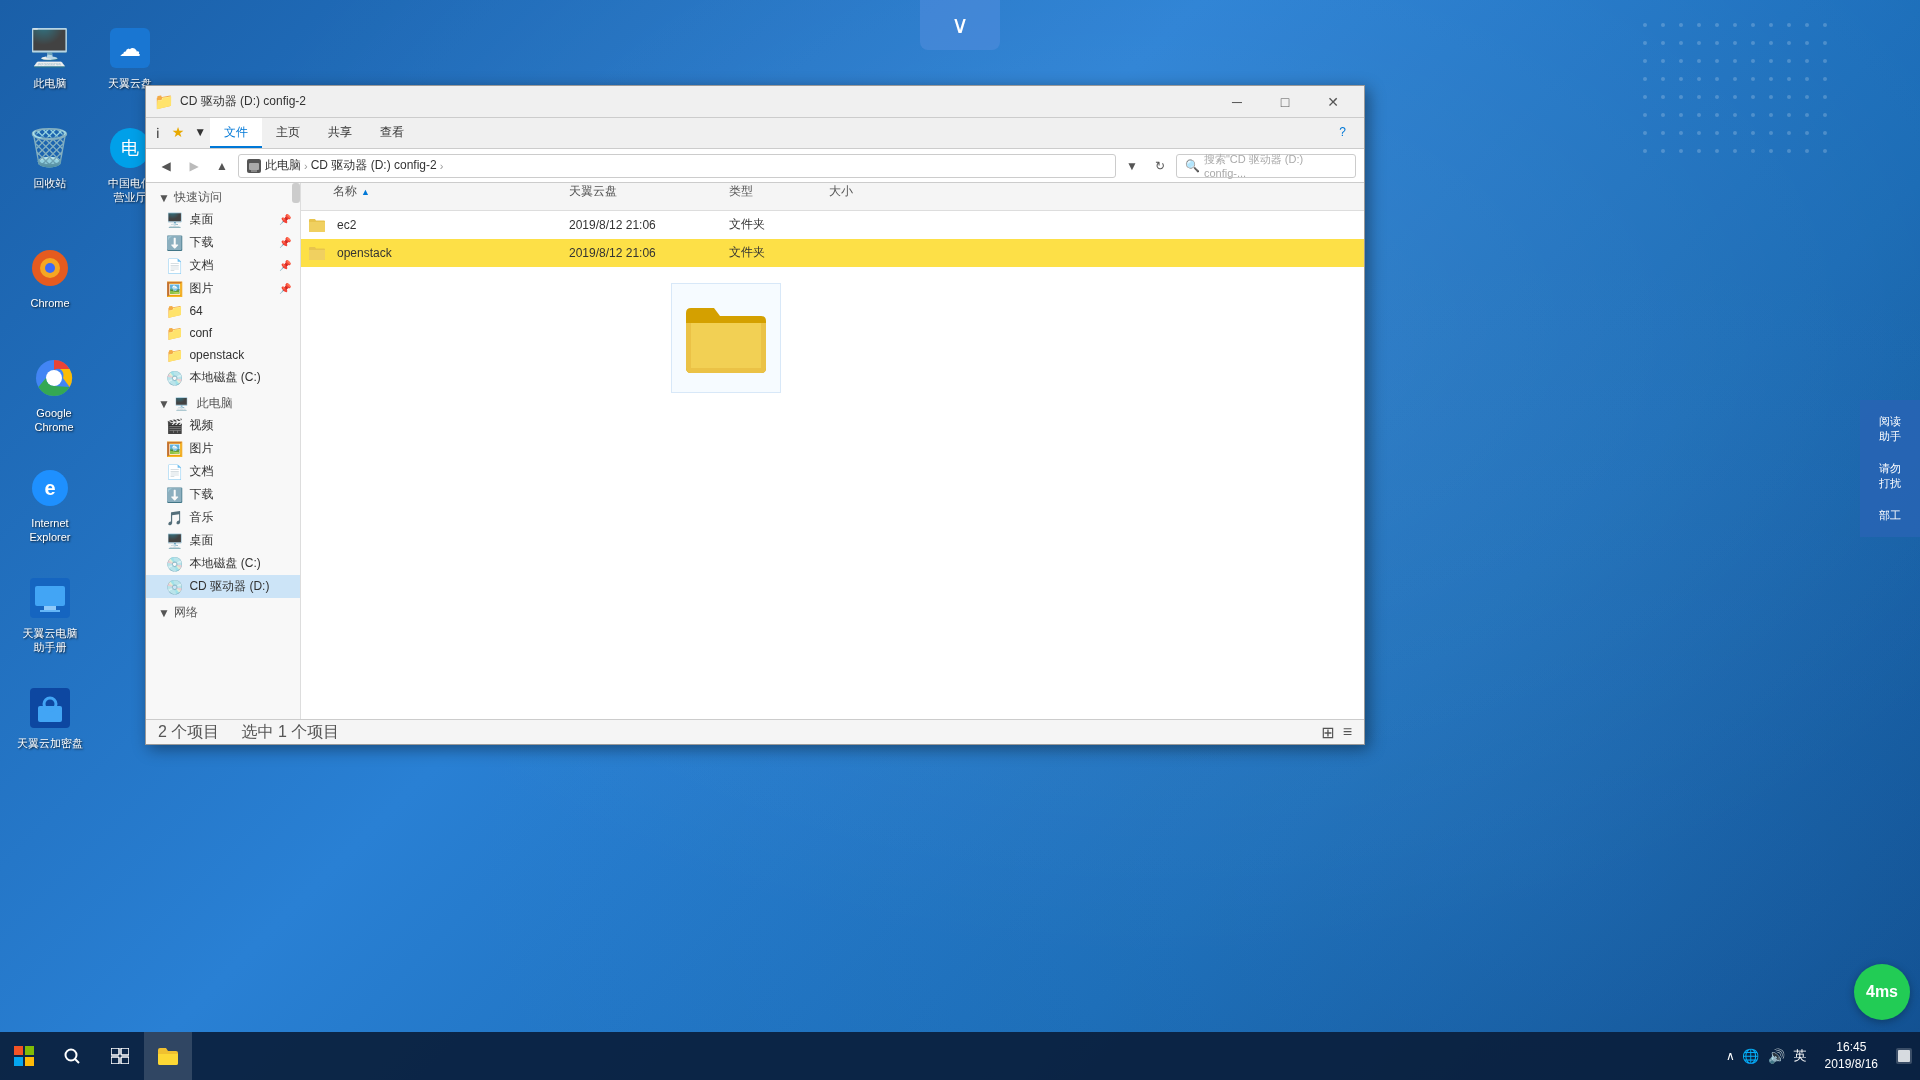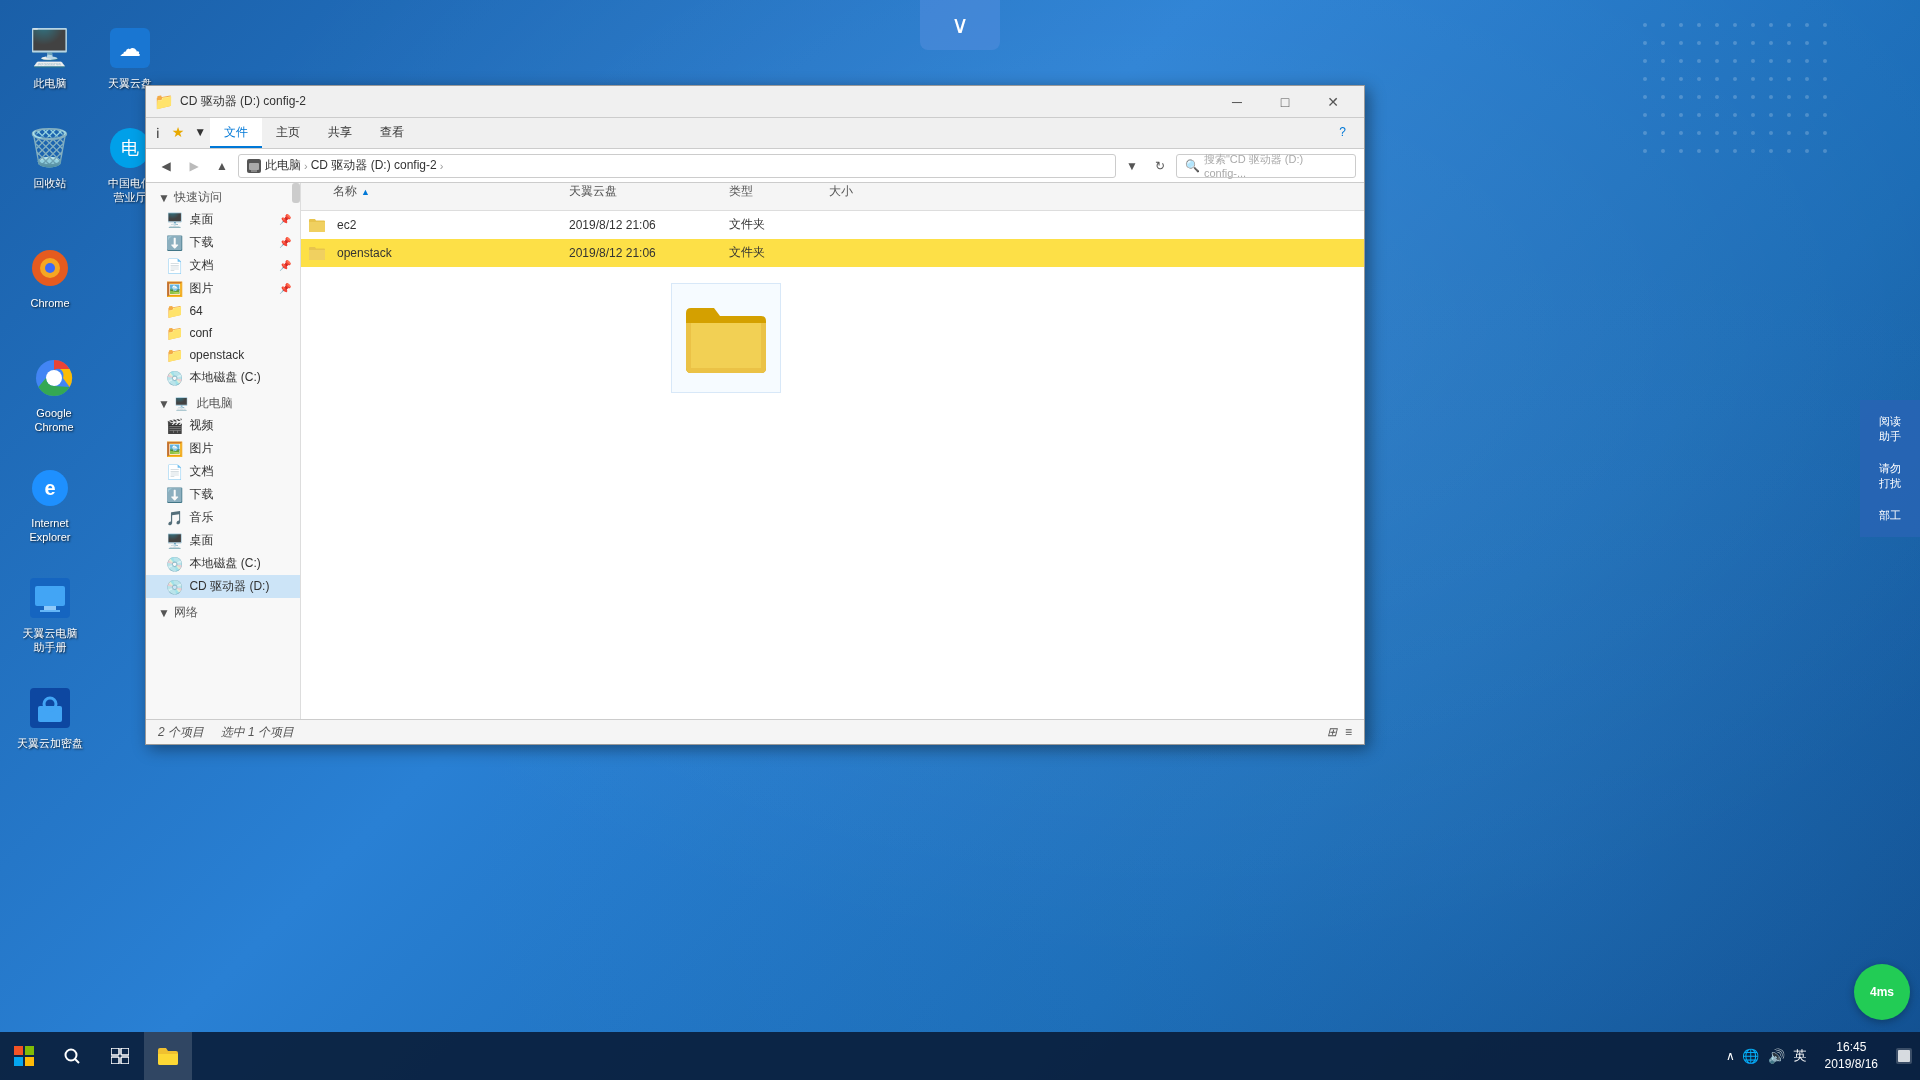--- a/index.html
+++ b/index.html
@@ -396,25 +396,24 @@
     .file-row-type { width: 100px; }
     .file-row-size { width: 100px; }
 
     
     .status-bar {
       height: 24px;
       border-top: 1px solid #ccc;
       display: flex;
       align-items: center;
       padding: 12px 12px;
-      font-size: 12px;
+      font-size: 16px;
       color: #555;
       background: #f5f5f5;
       justify-content: space-between;
-      font-style: italic;
     }
 
     .status-right {
       display: flex;
       align-items: center;
       gap: 8px;
     }
 
     
     .right-panel {
@@ -446,21 +445,21 @@
       bottom: 60px;
       right: 10px;
       width: 56px;
       height: 56px;
       background: #22cc55;
       border-radius: 50%;
       display: flex;
       align-items: center;
       justify-content: center;
       color: white;
-      font-size: 12px;
+      font-size: 16px;
       font-weight: bold;
       box-shadow: 0 2px 8px rgba(0,0,0,0.3);
       z-index: 200;
     }
 
     
     .dot-grid {
       position: absolute;
       top: 20px;
       right: 80px;

